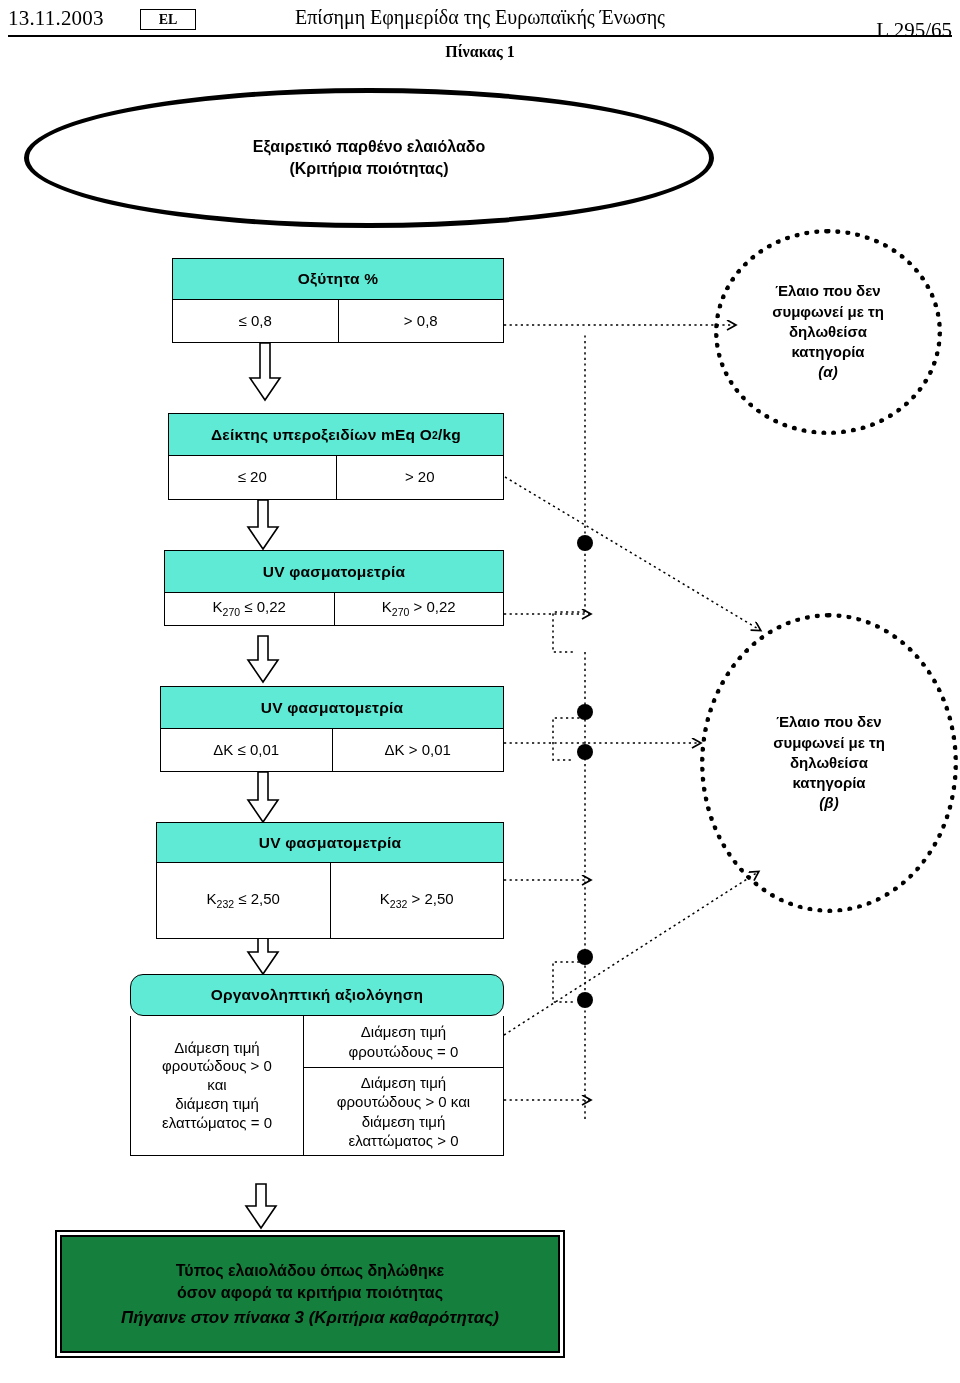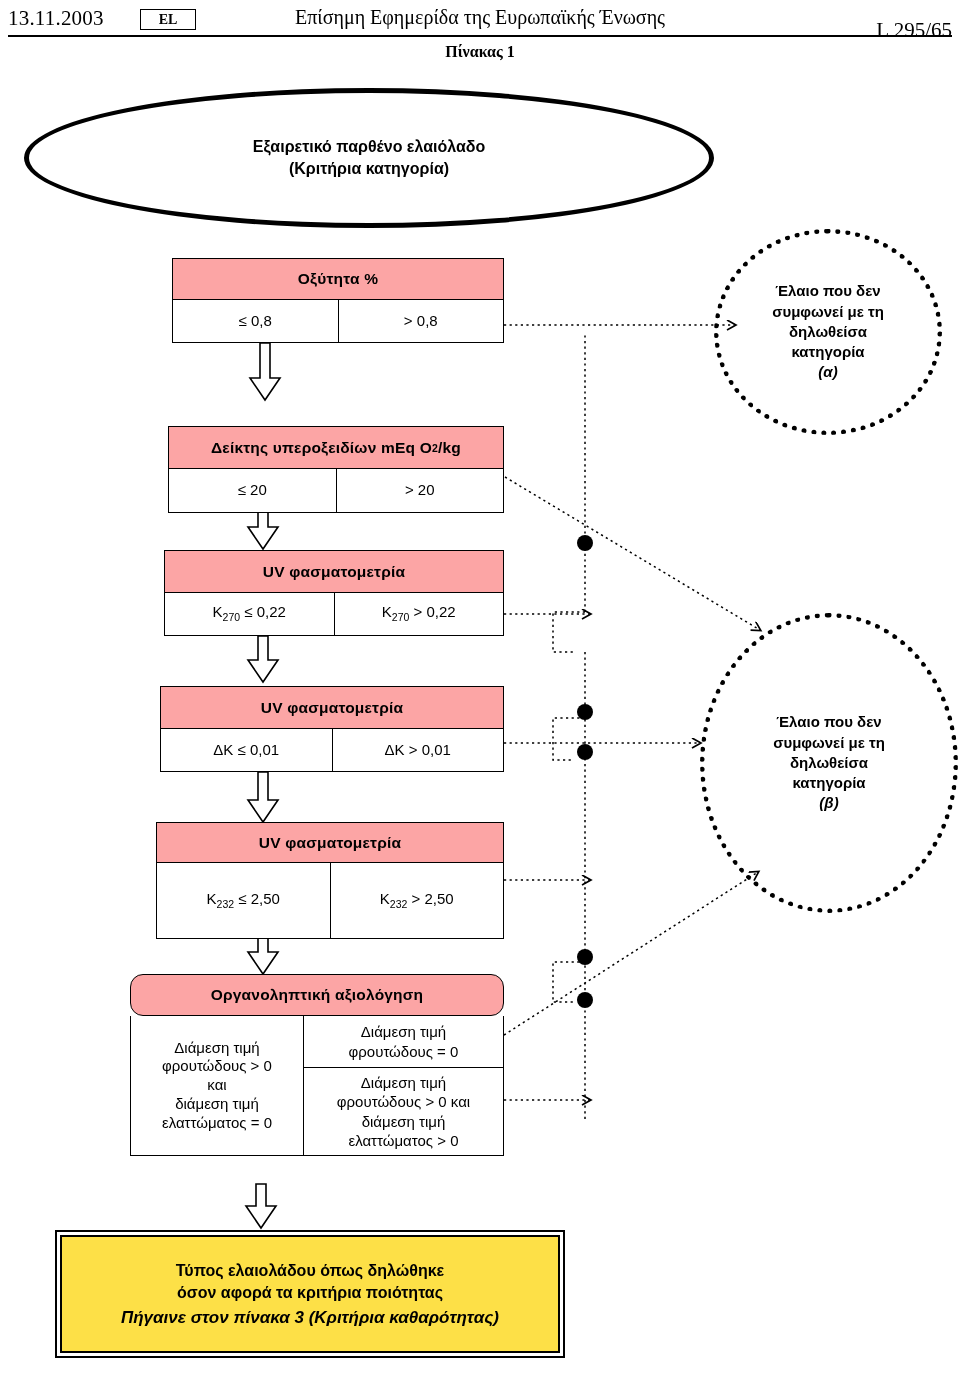--- a/index.html
+++ b/index.html
@@ -43,21 +43,21 @@
   }
 
   
   #diagram{position:absolute;left:0;top:0;width:960px;height:1383px;}
   #wires{position:absolute;left:0;top:0;width:960px;height:1383px;}
 
   
   .dtable{position:absolute;box-sizing:border-box;}
   .dt-head{
     box-sizing:border-box;
-    background:#fca5a5;border:1.6px solid #000;
+    background:#5eead4;border:1.6px solid #000;
     font-size:15.5px;font-weight:bold;text-align:center;
     display:flex;align-items:center;justify-content:center;
     letter-spacing:.2px;
   }
   .dt-body{
     box-sizing:border-box;display:flex;
     border:1.6px solid #000;border-top:none;background:#fff;
   }
   .dt-cell{
     box-sizing:border-box;flex:1 1 0;
@@ -92,21 +92,21 @@
   }
   .oval-dotted .tag{font-style:italic;font-weight:bold;}
   #oval-a{left:714px;top:229px;width:218px;height:196px;}
   #oval-b{left:700px;top:613px;width:248px;height:290px;}
 
   
   #final-box{
     position:absolute;left:60px;top:1235px;width:500px;height:118px;
     box-sizing:border-box;
     border:2px solid #000;outline:2px solid #000;outline-offset:3px;
-    background:#fde047;
+    background:#15803d;
     display:flex;flex-direction:column;align-items:center;justify-content:center;
     text-align:center;
   }
   #final-box .fb-main{font-size:16px;font-weight:bold;line-height:1.4;}
   #final-box .fb-sub{font-size:17px;font-weight:bold;font-style:italic;margin-top:4px;}
 </style>
 </head>
 <body>
 
 <div id="page-header">
@@ -173,46 +173,46 @@
       <circle cx="585" cy="543" r="8"></circle>
       <circle cx="585" cy="712" r="8"></circle>
       <circle cx="585" cy="752" r="8"></circle>
       <circle cx="585" cy="957" r="8"></circle>
       <circle cx="585" cy="1000" r="8"></circle>
     </g>
   </svg>
 
   <div id="oval-top">
     <div>Εξαιρετικό παρθένο ελαιόλαδο</div>
-    <div>(Κριτήρια κατηγορία)</div>
+    <div>(Κριτήρια ποιότητας)</div>
   </div>
 
   <div class="dtable" style="left:172px;top:258px;width:332px;">
     <div class="dt-head" style="height:42px;">Οξύτητα %</div>
     <div class="dt-body" style="height:43px;">
       <div class="dt-cell left-cell">≤ 0,8</div>
       <div class="dt-cell">&gt; 0,8</div>
     </div>
   </div>
 
-  <div class="dtable" style="left:168px;top:413px;width:336px;margin-top:13px;">
+  <div class="dtable" style="left:168px;top:413px;width:336px;">
     <div class="dt-head" style="height:43px;">
       <span>Δείκτης υπεροξειδίων mEq O</span>
         <sub style="font-size:10.5px;">2</sub>
         <span>/kg</span>
     </div>
     <div class="dt-body" style="height:44px;">
       <div class="dt-cell left-cell">≤ 20</div>
       <div class="dt-cell">&gt; 20</div>
     </div>
   </div>
 
   <div class="dtable" style="left:164px;top:550px;width:340px;">
     <div class="dt-head" style="height:43px;">UV φασματομετρία</div>
-    <div class="dt-body" style="height:43px;">
+    <div class="dt-body" style="height:33px;">
       <div class="dt-cell left-cell">
         <span><span>K</span><sub>270</sub><span> ≤ 0,22</span></span>
       </div>
       <div class="dt-cell">
         <span><span>K</span><sub>270</sub><span> &gt; 0,22</span></span>
       </div>
     </div>
   </div>
 
   <div class="dtable" style="left:160px;top:686px;width:344px;">

